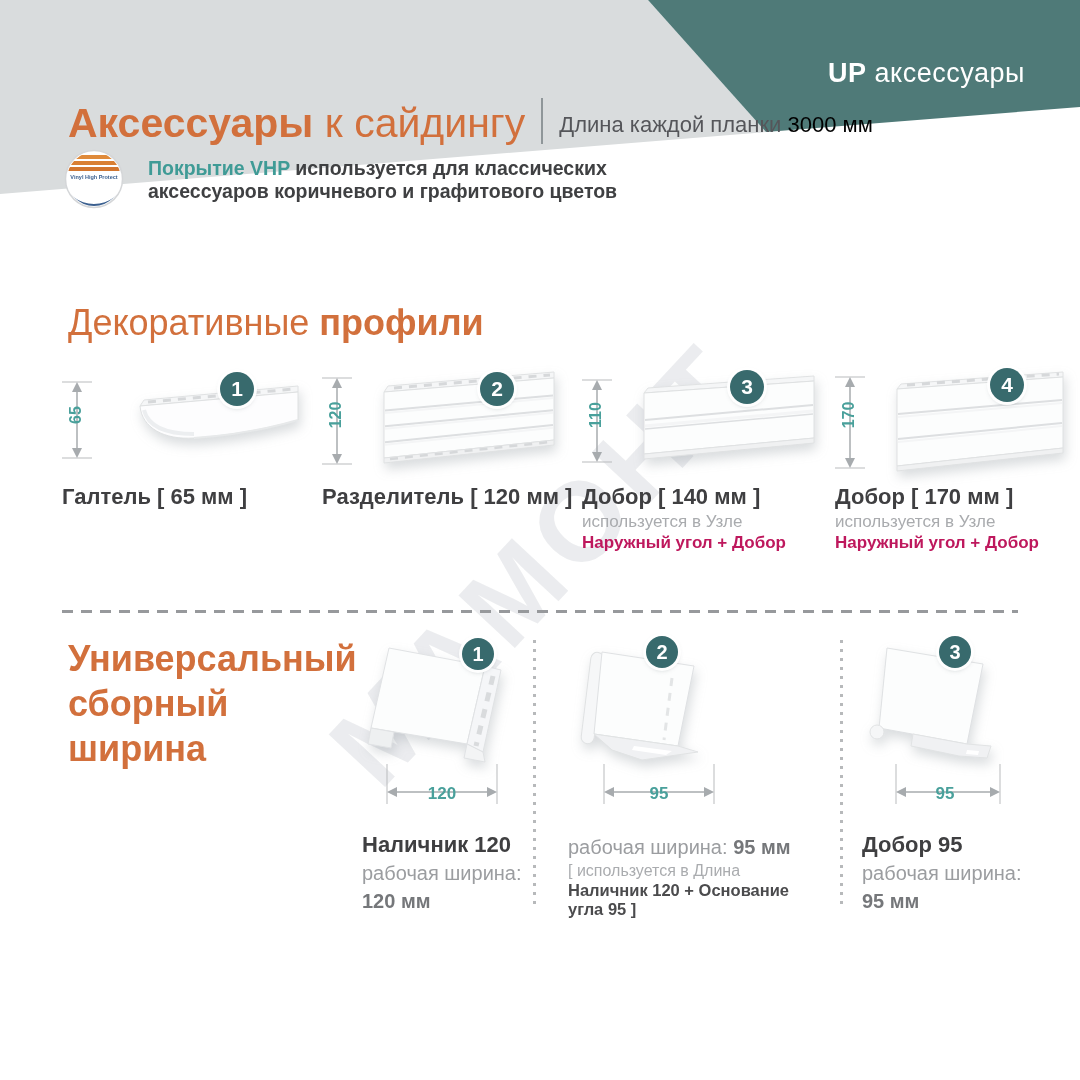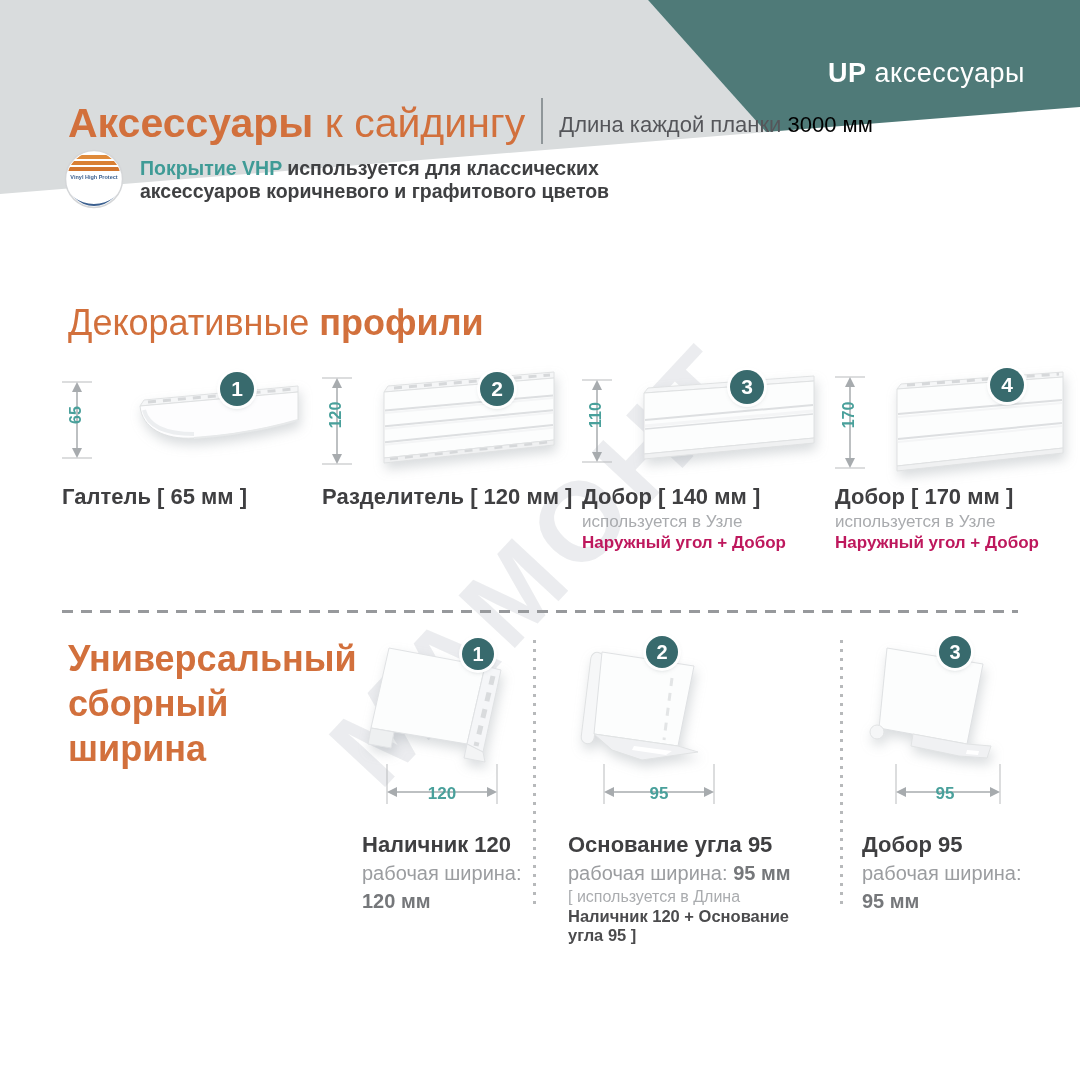--- a/index.html
+++ b/index.html
@@ -11,21 +11,21 @@
   .banner-text b{font-weight:700;}
   
   .title-row{position:absolute;left:68px;top:98px;z-index:3;display:flex;align-items:flex-end;}
   .page-title{font-size:41px;line-height:46px;color:#d2703c;white-space:nowrap;}
   .page-title .t-bold{font-weight:700;}
   .page-title .t-light{font-weight:300;}
   .title-div{width:2px;height:46px;background:#8f9699;margin:0 16px 2px 16px;}
   .len-info{font-size:22px;padding-bottom:8px;white-space:nowrap;color:#55565a;}
   .len-info .len-val{color:#000000;font-weight:400;text-align:right;}
   
-  .vhp-row{position:absolute;left:64px;top:149px;z-index:3;display:flex;gap:16px;align-items:flex-start;}
+  .vhp-row{position:absolute;left:64px;top:149px;z-index:3;display:flex;gap:24px;align-items:flex-start;}
   .vhp-text{font-size:19.5px;font-weight:700;line-height:23px;color:#3f4042;max-width:580px;padding-top:8px;}
   .vhp-text .hl{color:#3f9b96;}
   
   .watermark{position:absolute;left:210px;top:500px;width:660px;z-index:1;
     transform:rotate(-47deg);font-size:112px;font-weight:700;letter-spacing:8px;
     color:#dcdee2;opacity:.55;text-align:center;pointer-events:none;}
   
   .sec1-head{position:absolute;left:68px;top:302px;z-index:2;font-size:36px;color:#d2703c;}
   .sec1-head .lt{font-weight:300;}
   .sec1-head .bd{font-weight:700;}
@@ -277,21 +277,20 @@
         <line x1="4" y1="0" x2="4" y2="40" stroke="#b9bbbd" stroke-width="1"></line>
         <line x1="114" y1="0" x2="114" y2="40" stroke="#b9bbbd" stroke-width="1"></line>
         <line x1="8" y1="28" x2="110" y2="28" stroke="#a7abae" stroke-width="1.5"></line>
         <polygon points="4,28 14,23 14,33" fill="#a7abae"></polygon>
         <polygon points="114,28 104,23 104,33" fill="#a7abae"></polygon>
       </svg>
       <div class="hnum" style="left:40px">95</div>
     </div>
   </div>
   <div class="b-text" style="left:568px;top:832px;width:260px">
-    <div class="b-name">Основание угла 95</div>
     <div class="b-line"><span>рабочая ширина:</span> <span class="b-val">95 мм</span></div>
     <div class="b-note-lt">[ используется в Длина</div>
     <div class="b-note-bd">Наличник 120 + Основание угла 95 ]</div>
   </div>
 
   <div class="b-col" style="left:855px;width:180px">
     <div class="b-img">
       <svg class="plank" style="position:absolute;left:8px;top:2px" width="150" height="140" viewBox="0 0 150 140">
         <path d="M24,10 L120,26 L104,106 L16,90 Z" fill="#fcfdfd" stroke="#dfe1e3"></path>
         <circle cx="14" cy="94" r="7" fill="#f5f6f7" stroke="#e1e3e4"></circle>

